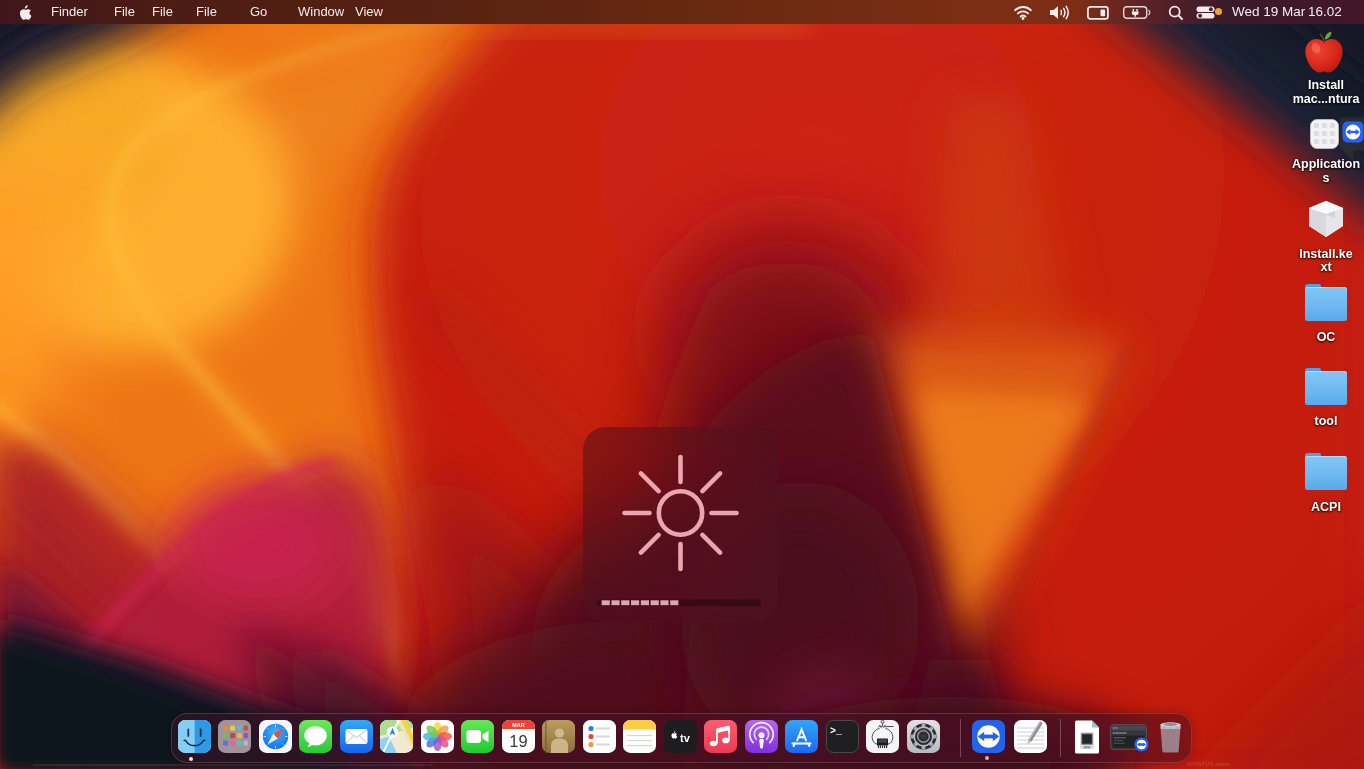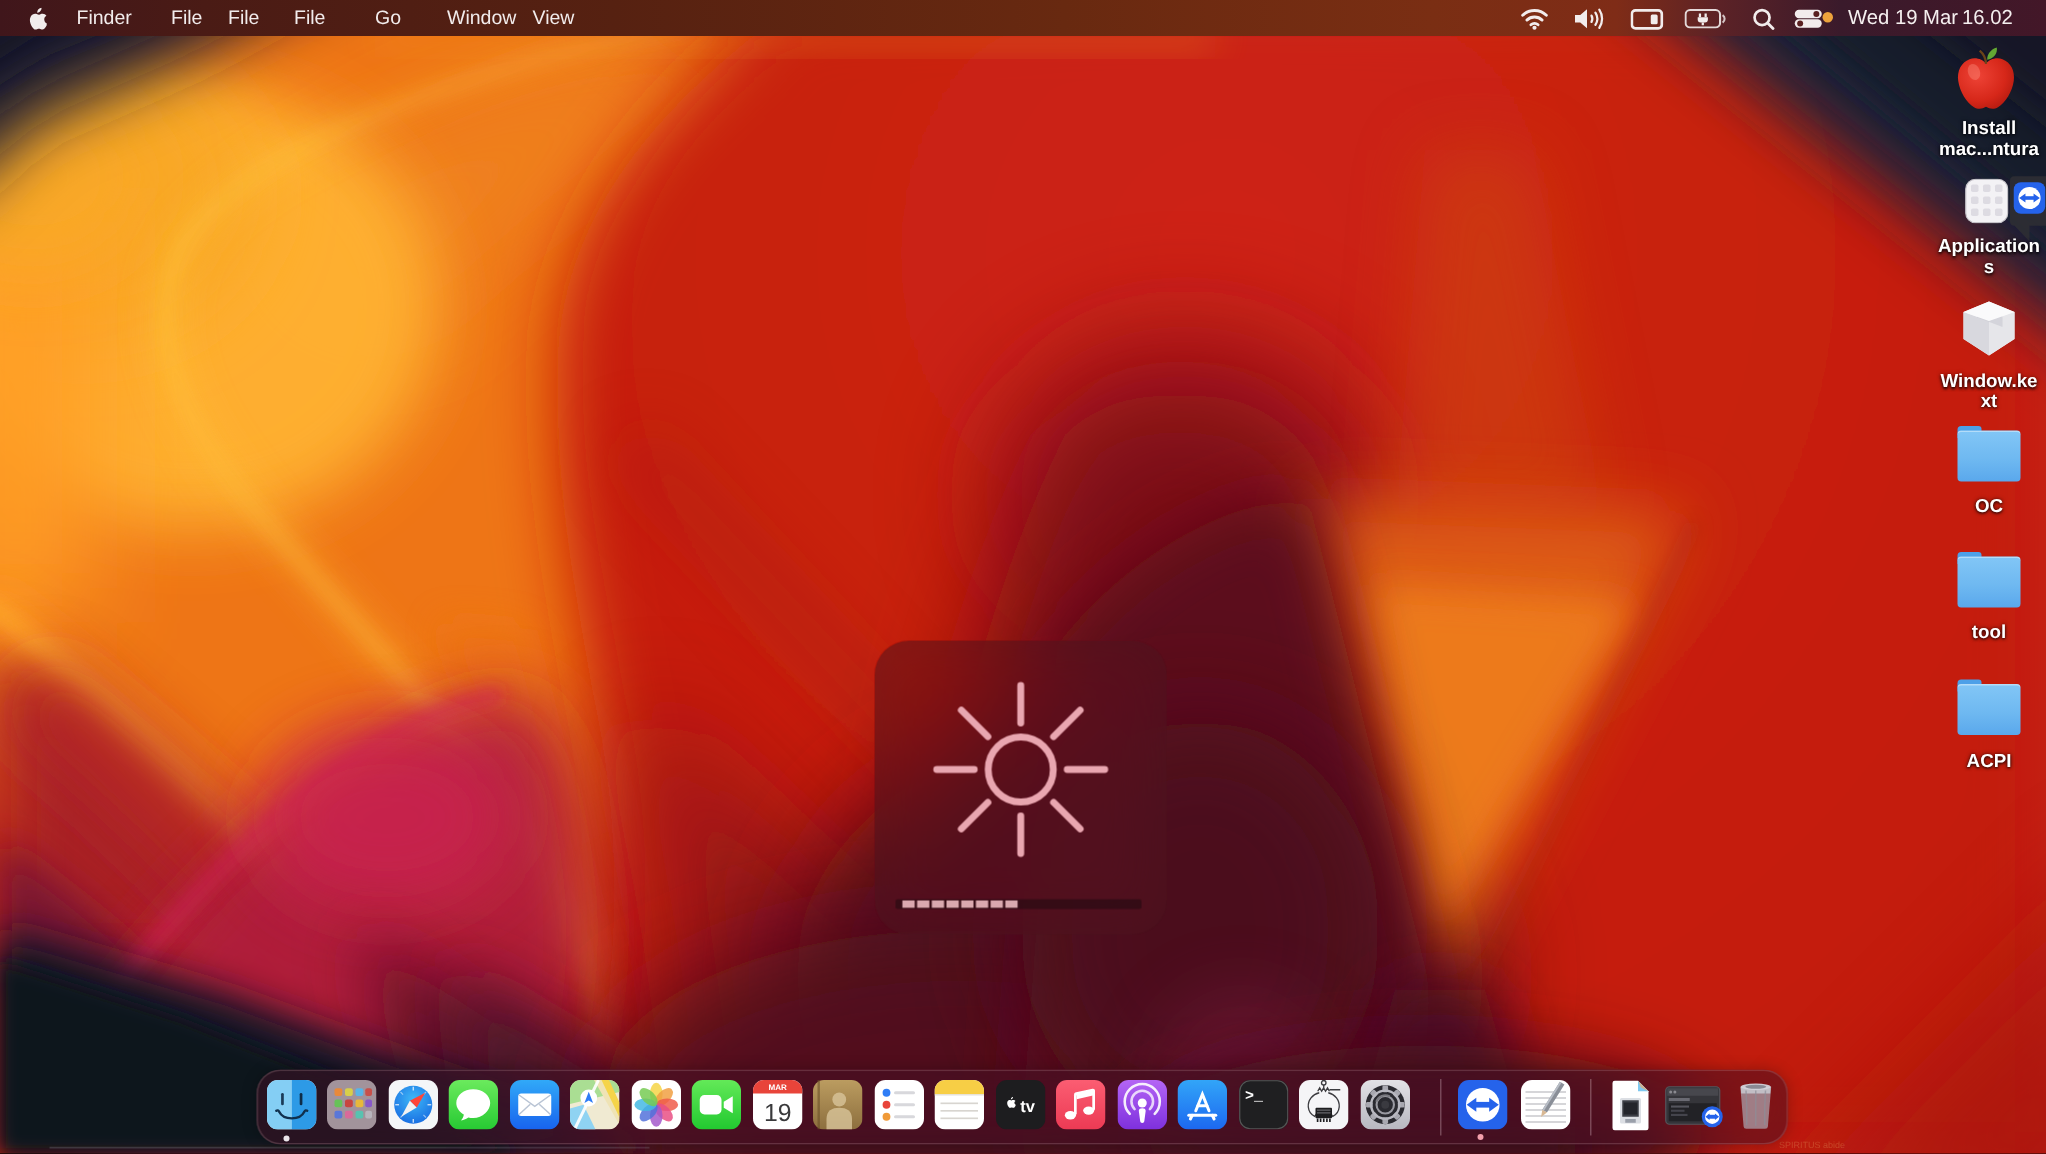--- a/index.html
+++ b/index.html
@@ -623,21 +623,21 @@
 
 <div style="position:absolute;left:1306px;top:200px;">
 <svg width="40" height="38" viewBox="0 0 40 38">
       <path d="M20,1 L37,8 L37,26 L20,37 L3,26 L3,8 Z" fill="#f2f2f4"></path>
       <path d="M3,8 L20,14 L20,37 L3,26 Z" fill="#d8d8de"></path>
       <path d="M37,8 L20,14 L20,37 L37,26 Z" fill="#e6e6ea"></path>
       <path d="M12,4.5 L29,11 L29,18 L12,11.5 Z" fill="#c8c8d0" opacity="0.6"></path>
       <path d="M20,1 L37,8 L20,14 L3,8 Z" fill="#fafafb"></path>
     </svg>
 </div>
-<div class="dlabel" style="top:247.5px;"><span>Window.ke</span></div>
+<div class="dlabel" style="top:247.5px;"><span>Install.ke</span></div>
 <div class="dlabel" style="top:261px;"><span>xt</span></div>
 
 <div class="folder" style="top:287px;"></div>
 <div class="dlabel" style="top:330.5px;"><span>OC</span></div>
 <div class="folder" style="top:371px;"></div>
 <div class="dlabel" style="top:415px;"><span>tool</span></div>
 <div class="folder" style="top:456px;"></div>
 <div class="dlabel" style="top:500.5px;"><span>ACPI</span></div>
 
 </body></html>

